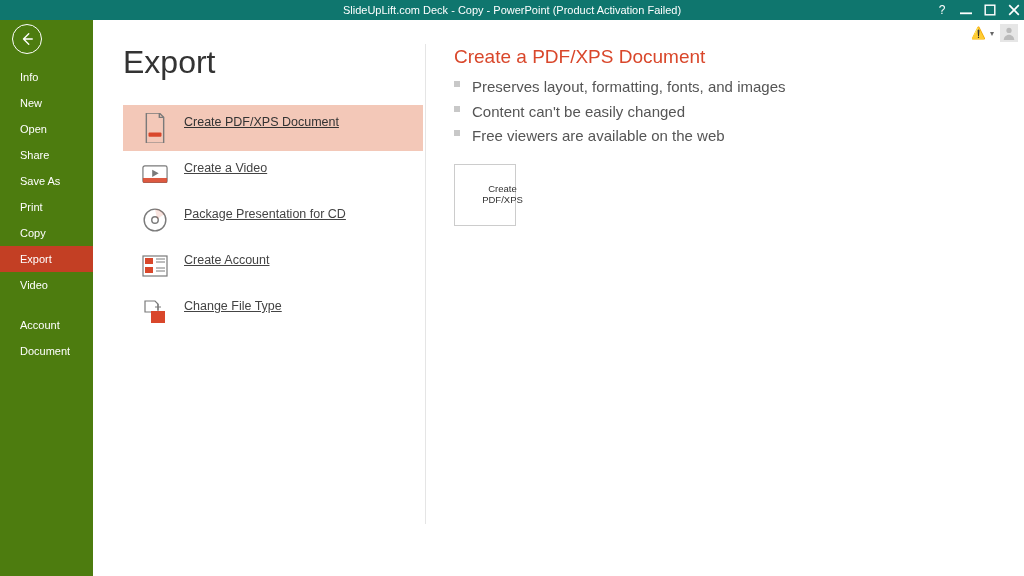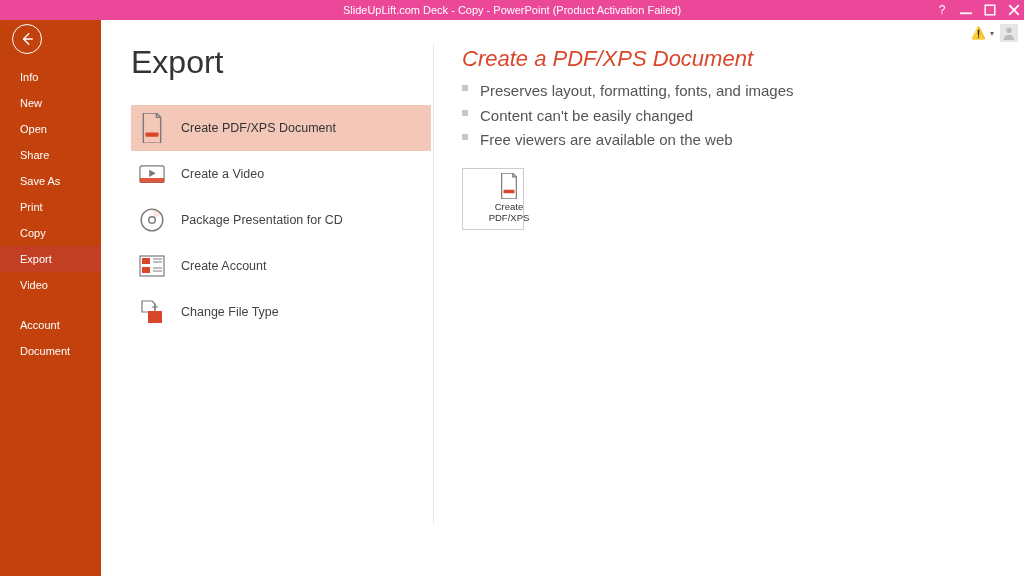--- a/index.html
+++ b/index.html
@@ -1,35 +1,35 @@
 <!DOCTYPE html>
 <html><head>
   <meta charset="utf-8">
   <style>
     * { margin: 0; padding: 0; box-sizing: border-box; font-family: 'Segoe UI', Tahoma, sans-serif; }
     html, body { width: 1024px; height: 576px; overflow: hidden; background: #fff; }
 
     .titlebar {
       height: 20px;
-      background: #ec4899;
+      background: #0f766e;
       display: flex;
       align-items: center;
       position: relative;
       color: #fff;
       font-size: 11px;
     }
     .titlebar-title { position: absolute; left: 50%; transform: translateX(-50%); white-space: nowrap; }
     .window-controls { position: absolute; right: 4px; top: 0; display: flex; gap: 12px; height: 20px; align-items: center; }
     .win-ctrl { width: 12px; height: 12px; display:flex; align-items:center; justify-content:center; cursor:pointer; font-size:12px; color:#fff; }
 
     .body-row { display:flex; height: calc(576px - 20px); }
 
     .sidebar {
-      width: 101px;
-      background: #c2410c;
+      width: 93px;
+      background: #4d7c0f;
       color: #fff;
       display: flex;
       flex-direction: column;
       font-size: 11px;
       position: relative;
     }
     .back-btn-wrap { height: 38px; display:flex; align-items:center; padding-left:12px; }
     .back-circle {
       width: 30px; height: 30px; border:1.5px solid #fff; border-radius:50%;
       display:flex; align-items:center; justify-content:center; cursor:pointer;
@@ -55,45 +55,45 @@
     .avatar { width:18px; height:18px; background:#e6e6e6; display:flex; align-items:center; justify-content:center; }
     .avatar svg { width:14px; height:14px; fill:#bbb; }
     .dropdown-caret { font-size:8px; color:#666; cursor:pointer; margin-left:-2px; }
 
     .main-area { display:flex; padding-left: 30px; padding-top: 24px; }
     .page-title { font-size: 32px; font-weight: 300; color:#333; margin-bottom: 24px; }
 
     .left-col { width: 300px; }
     .export-options { display:flex; flex-direction:column; }
     .export-item {
-      display:flex; align-items:center; gap:16px;
-      padding: 10px 8px; cursor:pointer;
-      font-size: 12.5px; color:#444;
+      display:flex; gap:16px;
+      padding: 10px 19px; cursor:pointer;
+      font-size: 12.5px; color:#444;text-decoration:underline;
     }
     .export-item .icon-box { width:26px; height:26px; display:flex; align-items:center; justify-content:center; }
     .export-item.selected { background:#f3c8b8; color:#333; }
 
     .divider-v { width:1px; background:#e5e5e5; margin: 0 28px 0 2px; height: 480px; }
 
     .detail-col { flex:1; padding-top: 2px; }
-    .detail-title { font-size: 22px; color:#d9472b; font-weight:400; margin-bottom:8px;font-style:italic; }
+    .detail-title { font-size: 19px; color:#d9472b; font-weight:400; margin-bottom:8px; }
     .bullet-list { list-style:none; }
     .bullet-list li {
       font-size: 15px; color:#555; line-height: 1.5;
       position:relative; padding-left: 18px; margin-bottom:2px;
     }
     .bullet-list li::before {
       content:''; position:absolute; left:0; top:5px; width:6px; height:6px; background:#c8c8c8;
     }
 
     .create-btn {
       margin-top:16px;
       width:62px; height:62px;
       border:1px solid #ccc;
-      display:flex; flex-direction:column; align-items:center; justify-content:center;
+      display:flex; flex-direction:row; align-items:center; justify-content:center;
       gap:3px; cursor:pointer; font-size:9.5px; color:#333; text-align:center; line-height:1.15;padding-left:32px;
     }
     .create-btn .big-icon { width:22px; height:26px; }
   </style>
 </head>
 <body>
 
 <div class="titlebar">
   <span class="titlebar-title">SlideUpLift.com Deck - Copy -  PowerPoint (Product Activation Failed)</span>
   <div class="window-controls">

